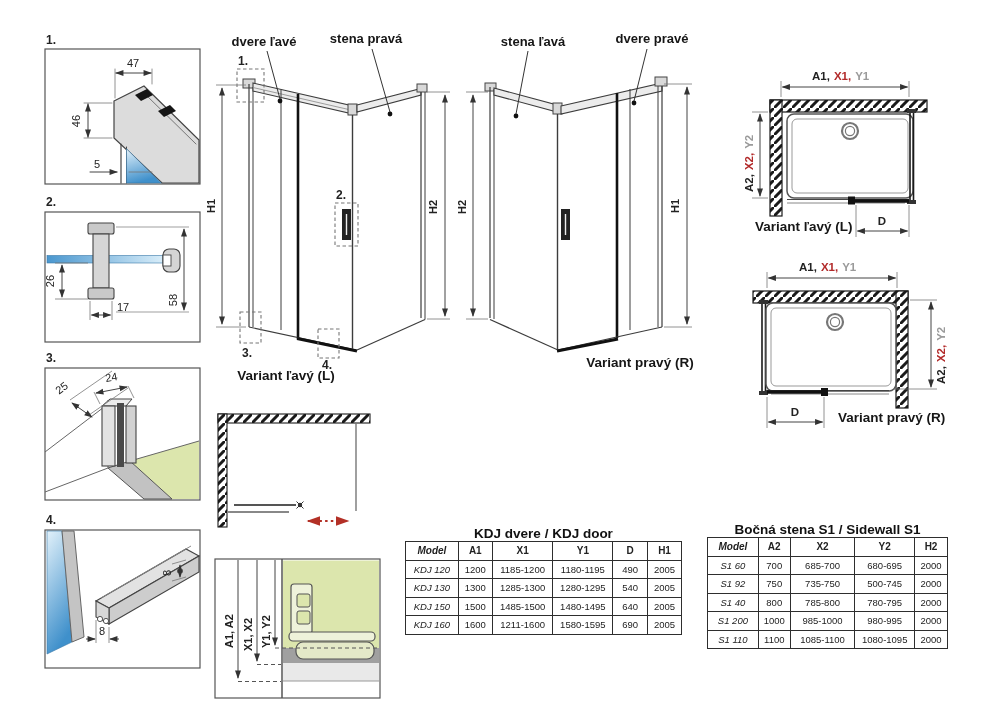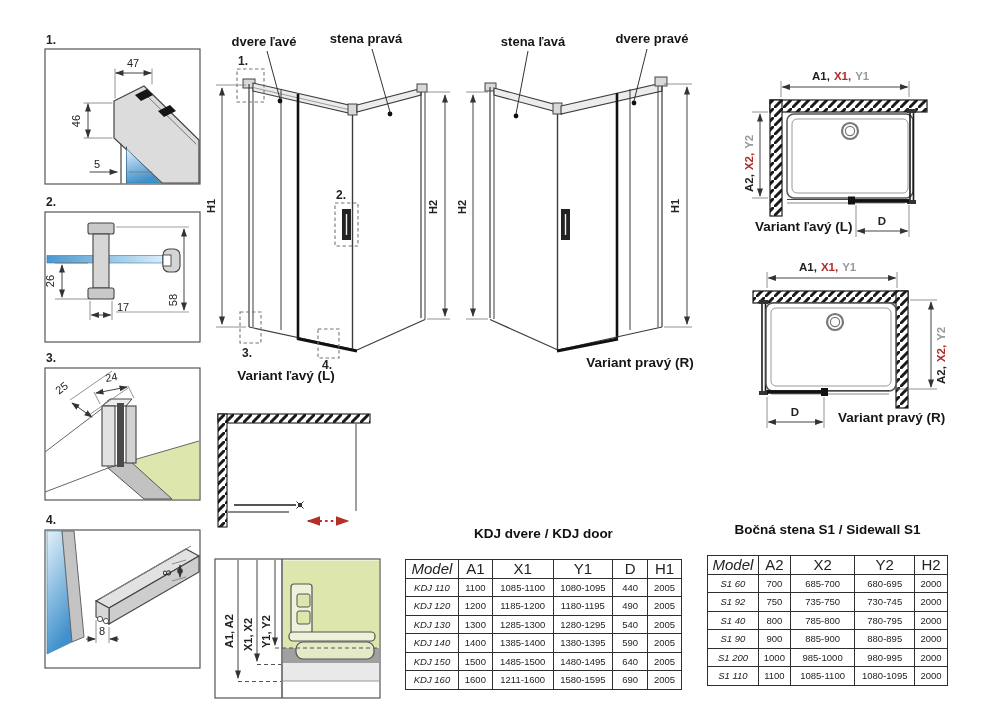--- a/index.html
+++ b/index.html
@@ -7,25 +7,25 @@
          font-family:"Liberation Sans",sans-serif;}
   svg text{font-family:"Liberation Sans",sans-serif;fill:#222;}
   .dim{font-size:11px;}
   .hdim{font-size:11px;font-weight:600;}
   .lbl{font-size:13px;font-weight:700;fill:#161616;}
   .cap{font-size:13.5px;font-weight:700;fill:#161616;}
   .plabel{font-size:11.5px;font-weight:700;}
   .callout{font-size:12px;font-weight:700;}
   .seclbl{font-size:11px;font-weight:700;}
   .tbl{position:absolute;}
-  .tbl .title{text-align:center;font-weight:700;font-size:13.5px;color:#111;margin:0 0 18px 0;}
+  .tbl .title{text-align:center;font-weight:700;font-size:13.5px;color:#111;margin:0 0 0 0;}
   .tbl table{border-collapse:collapse;table-layout:fixed;}
   .tbl td,.tbl th{border:1.5px solid #2e2e2e;text-align:center;vertical-align:middle;
       font-size:9.5px;padding:0;height:17.5px;color:#222;background:#fff;font-weight:400;}
-  .tbl th{font-size:15px;font-weight:400;}
+  .tbl th{font-size:10px;font-weight:700;}
   .model{font-weight:700;font-style:italic;}
   .red{color:#b22a2a;}
   .gry{color:#9a9a9a;}
 </style>
 </head>
 <body>
 
 <div id="stage">
 
 <svg width="1000" height="722" viewBox="0 0 1000 722" style="position:absolute;left:0;top:0;">
@@ -338,49 +338,33 @@
     <tbody>
           <tr>
       <th class="model">Model</th>
       <th>A1</th>
       <th class="red">X1</th>
       <th class="gry">Y1</th>
       <th>D</th>
       <th>H1</th>
     </tr>
     <tr>
-            <td class="model">KDJ 110</td>
-            <td>1100</td>
-            <td>1085-1100</td>
-            <td>1080-1095</td>
-            <td>440</td>
-            <td>2005</td>
-          </tr>
-    <tr>
             <td class="model">KDJ 120</td>
             <td>1200</td>
             <td>1185-1200</td>
             <td>1180-1195</td>
             <td>490</td>
             <td>2005</td>
           </tr>
     <tr>
             <td class="model">KDJ 130</td>
             <td>1300</td>
             <td>1285-1300</td>
             <td>1280-1295</td>
             <td>540</td>
-            <td>2005</td>
-          </tr>
-    <tr>
-            <td class="model">KDJ 140</td>
-            <td>1400</td>
-            <td>1385-1400</td>
-            <td>1380-1395</td>
-            <td>590</td>
             <td>2005</td>
           </tr>
     <tr>
             <td class="model">KDJ 150</td>
             <td>1500</td>
             <td>1485-1500</td>
             <td>1480-1495</td>
             <td>640</td>
             <td>2005</td>
           </tr>
@@ -418,38 +402,31 @@
             <td class="model">S1 60</td>
             <td>700</td>
             <td>685-700</td>
             <td>680-695</td>
             <td>2000</td>
           </tr>
     <tr>
             <td class="model">S1 92</td>
             <td>750</td>
             <td>735-750</td>
-            <td>730-745</td>
+            <td>500-745</td>
             <td>2000</td>
           </tr>
     <tr>
             <td class="model">S1 40</td>
             <td>800</td>
             <td>785-800</td>
             <td>780-795</td>
             <td>2000</td>
           </tr>
     <tr>
-            <td class="model">S1 90</td>
-            <td>900</td>
-            <td>885-900</td>
-            <td>880-895</td>
-            <td>2000</td>
-          </tr>
-    <tr>
             <td class="model">S1 200</td>
             <td>1000</td>
             <td>985-1000</td>
             <td>980-995</td>
             <td>2000</td>
           </tr>
     <tr>
             <td class="model">S1 110</td>
             <td>1100</td>
             <td>1085-1100</td>

